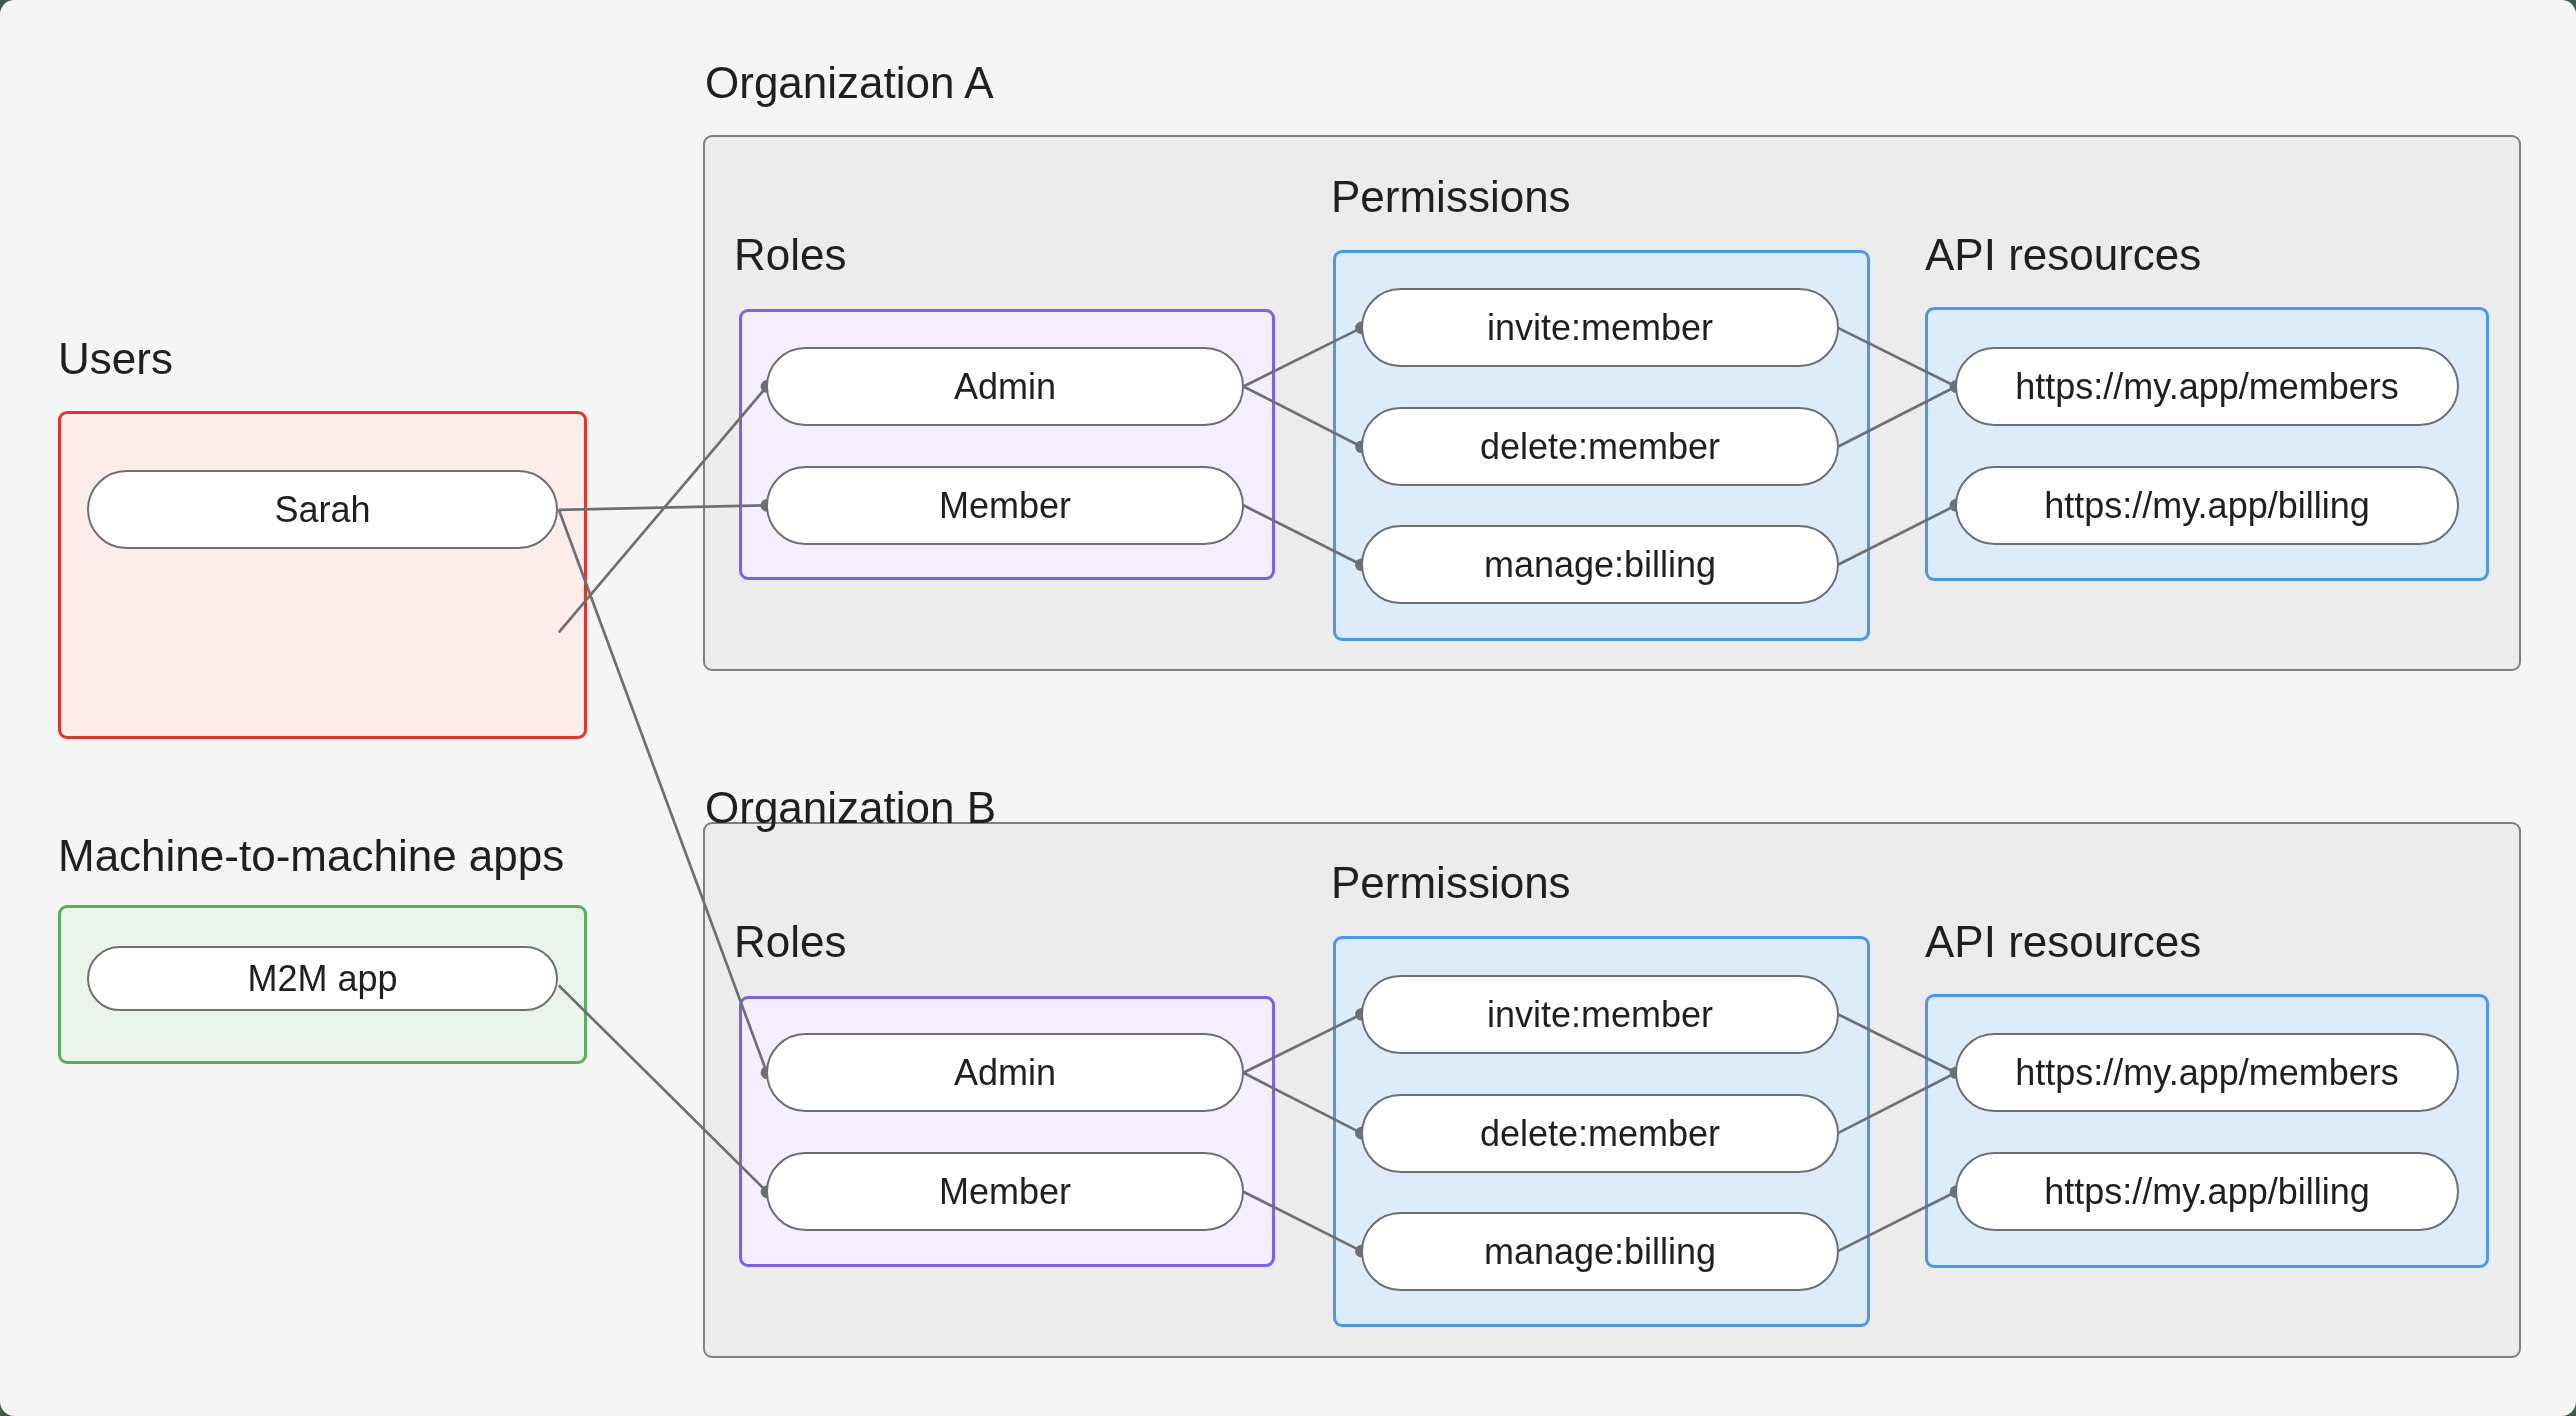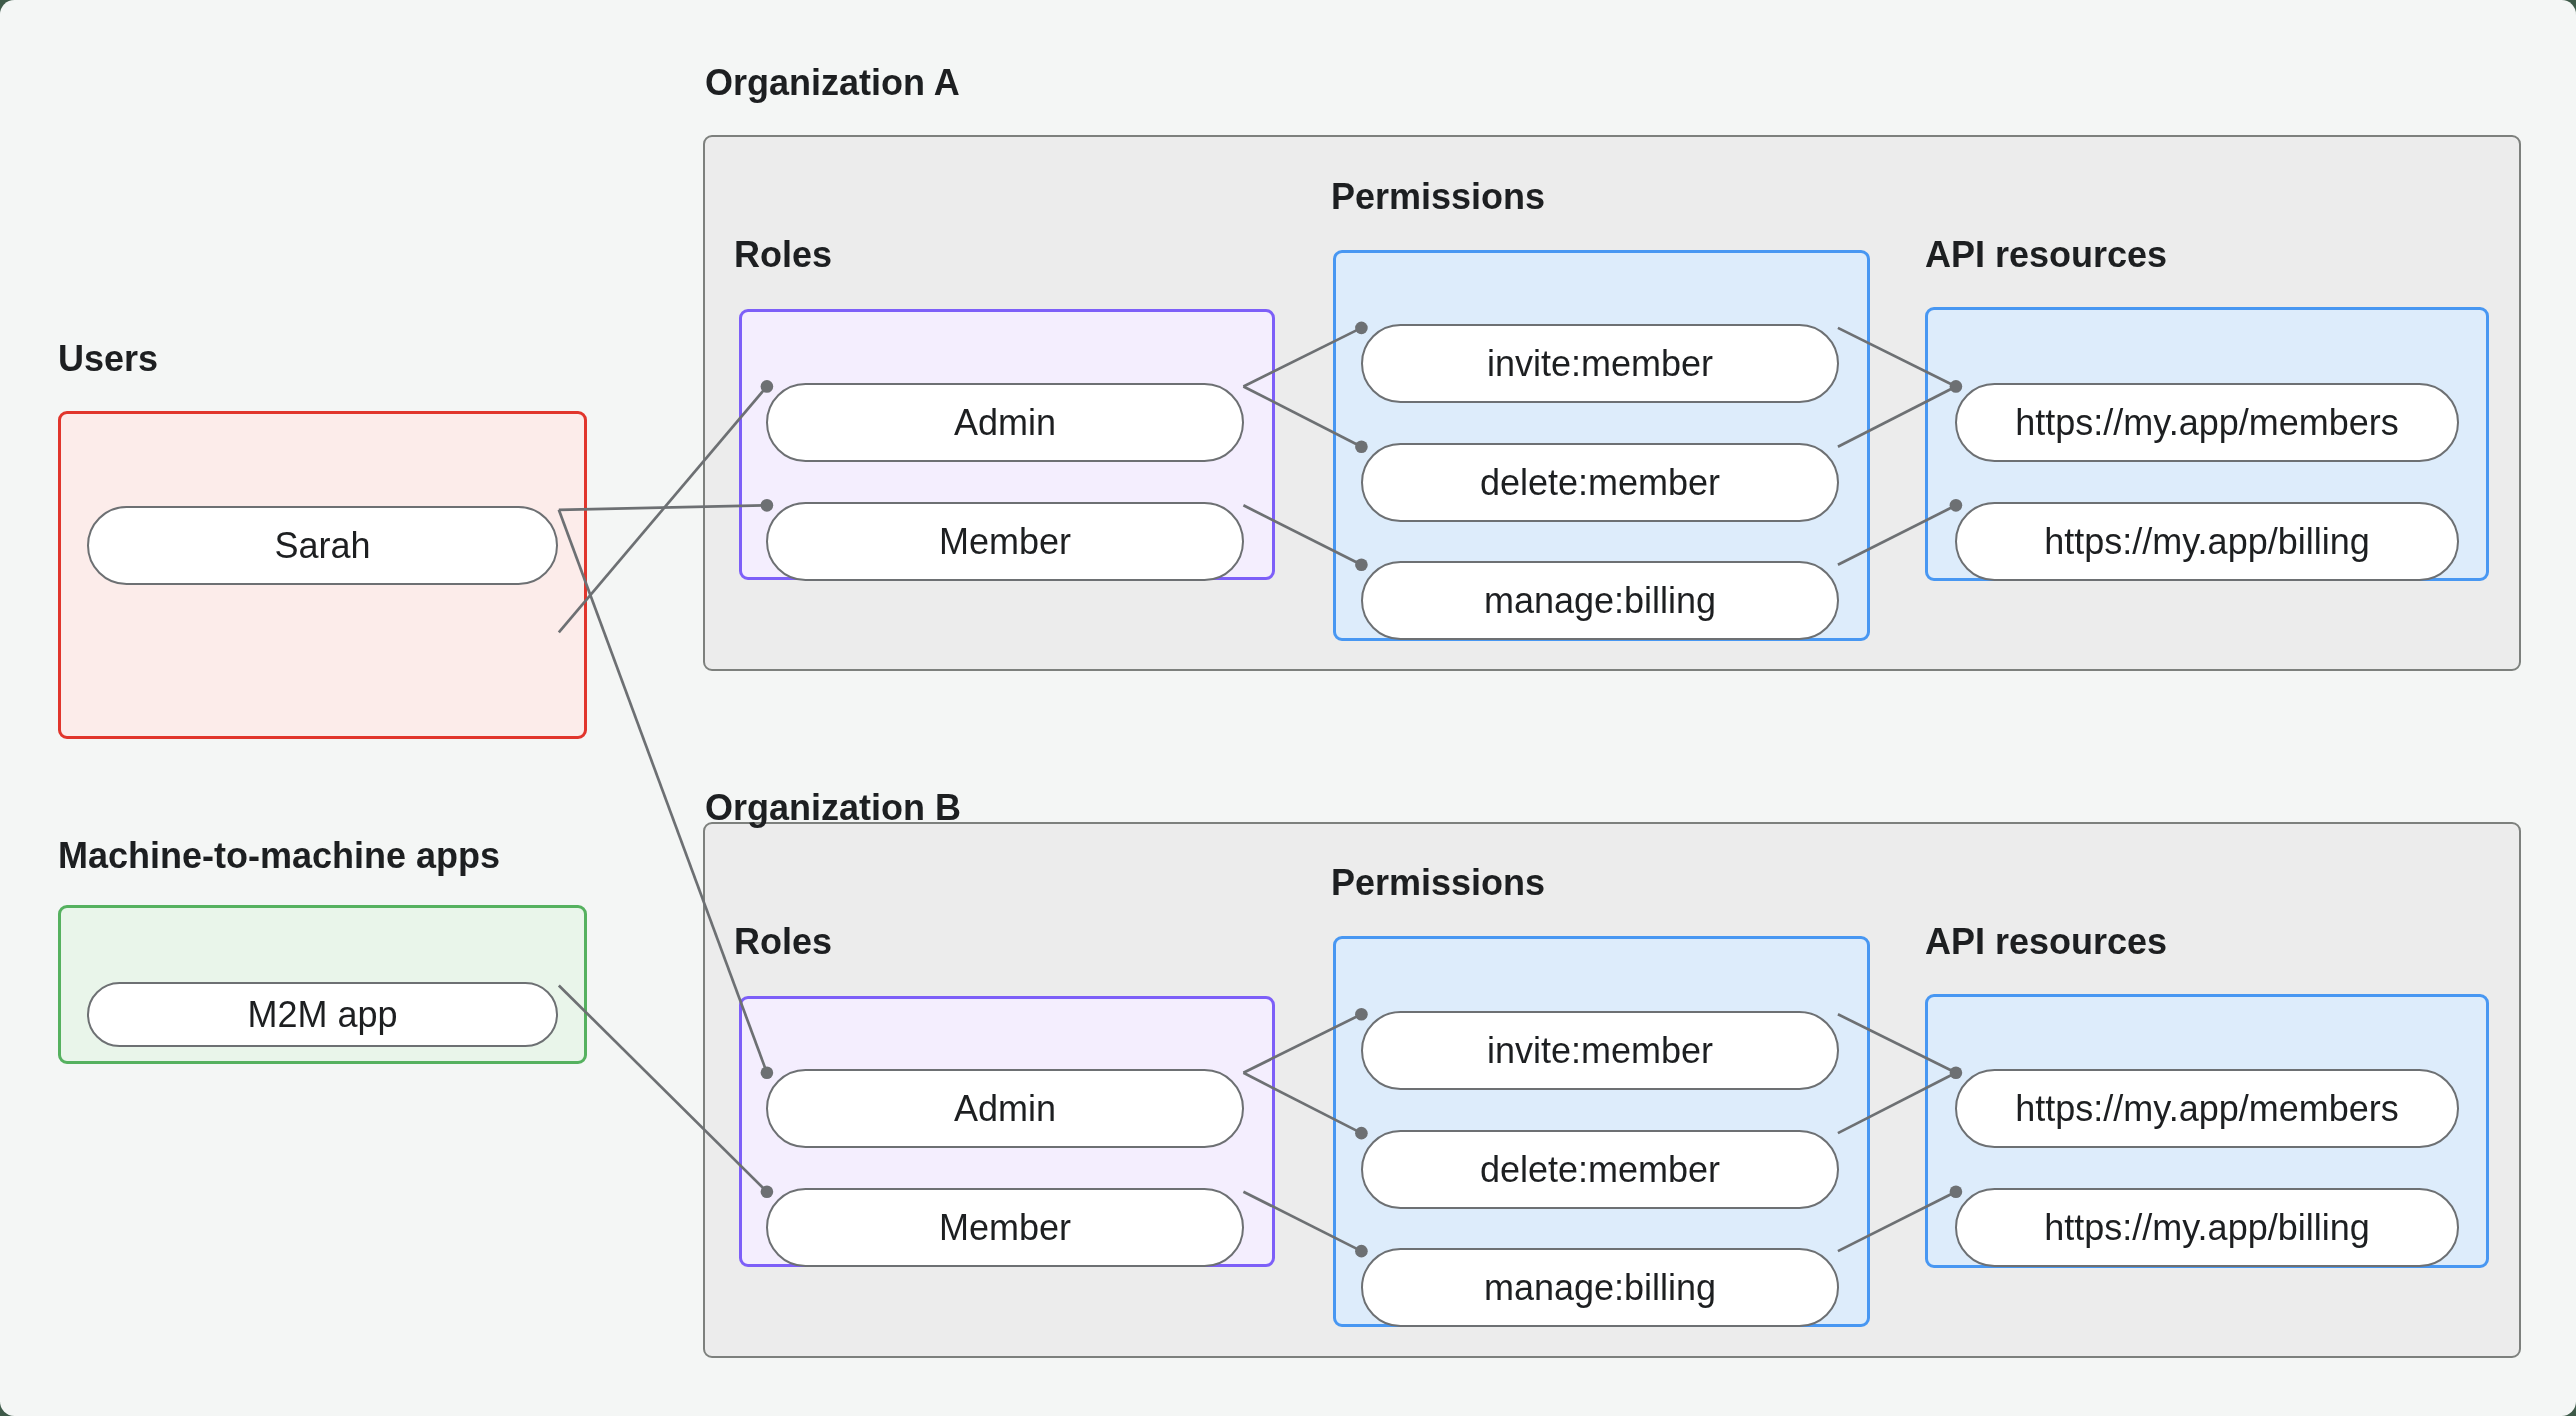--- a/index.html
+++ b/index.html
@@ -17,34 +17,34 @@
     font-family:"Liberation Sans", sans-serif;color:var(--text);
   }
   .page{
     position:relative;width:2576px;height:1416px;background:var(--page-bg);
     border-radius:14.4px;overflow:hidden;
   }
   .edges{position:absolute;left:0;top:0;z-index:2;}
   .edges line{stroke:var(--edge);stroke-width:3;}
   .edges circle{fill:var(--edge);stroke:none;}
   .group-label{
-    position:absolute;z-index:4;font-size:36px;font-weight:700;
+    position:absolute;z-index:4;font-size:44px;font-weight:400;
     line-height:40px;white-space:nowrap;color:var(--text);
   }
   .box{position:absolute;box-sizing:border-box;border-radius:9px;z-index:1;}
   .box.org{background:var(--org-fill);border:2.7px solid var(--org-border);}
   .box.users{background:var(--users-fill);border:3.6px solid var(--users-border);}
   .box.m2m{background:var(--m2m-fill);border:3.6px solid var(--m2m-border);}
   .box.roles{background:var(--roles-fill);border:3.6px solid var(--roles-border);}
   .box.blue{background:var(--perms-fill);border:3.6px solid var(--perms-border);}
   .node{
     position:absolute;box-sizing:border-box;z-index:3;
     background:var(--pill-fill);border:2.7px solid var(--pill-border);
     border-radius:54px;display:flex;align-items:center;justify-content:center;
-    font-size:36px;font-weight:400;white-space:nowrap;color:var(--text);margin-top:36px;
+    font-size:36px;font-weight:400;white-space:nowrap;color:var(--text);
   }
 </style>
 </head>
 <body>
 
 <div class="page">
 
   <svg class="edges" width="2576" height="1416" viewBox="0 0 2859 1572">
     <line x1="620" y1="566" x2="851" y2="561"></line>
     <line x1="620" y1="702" x2="851" y2="429"></line>

